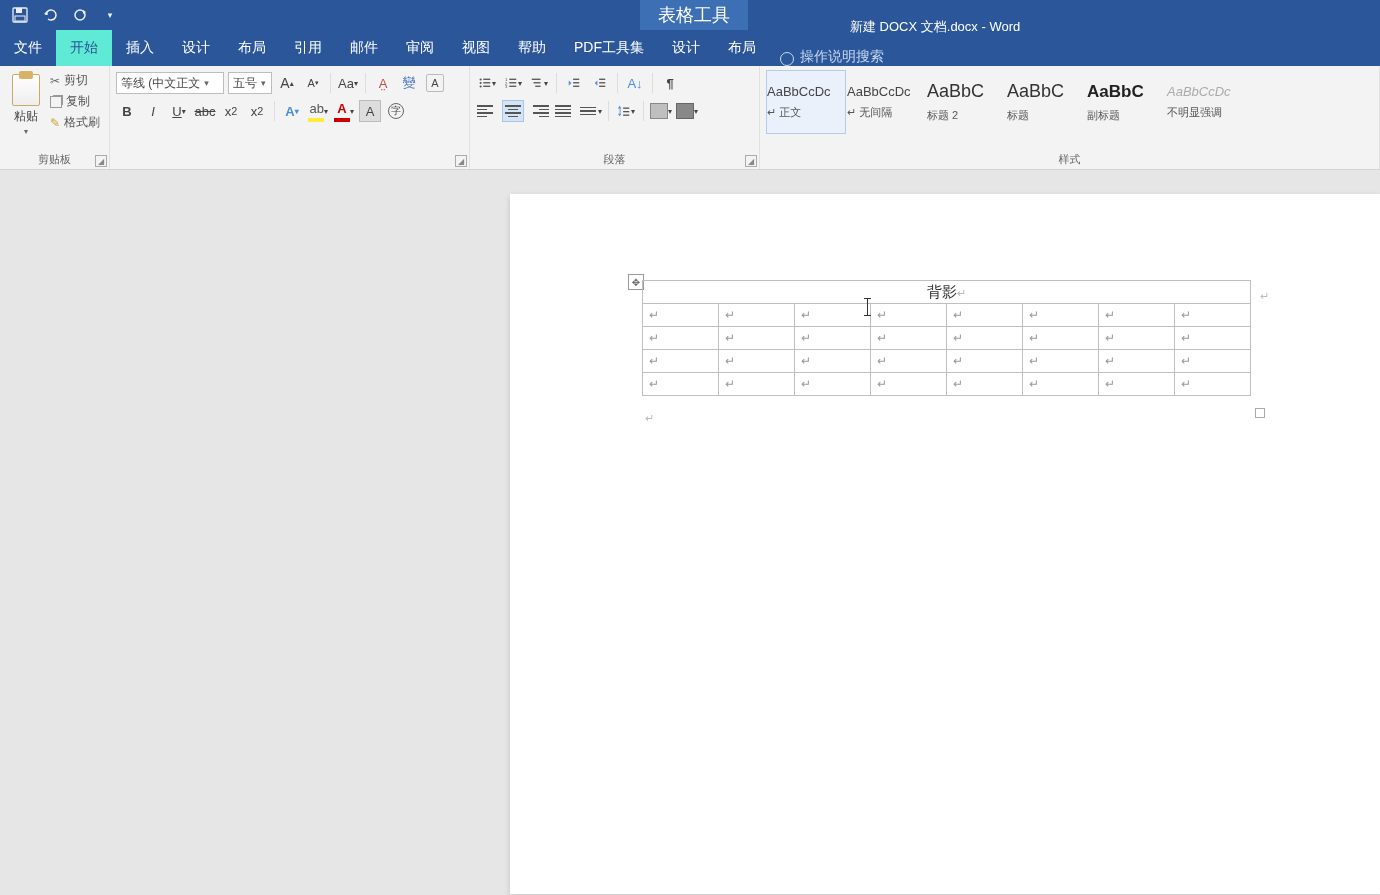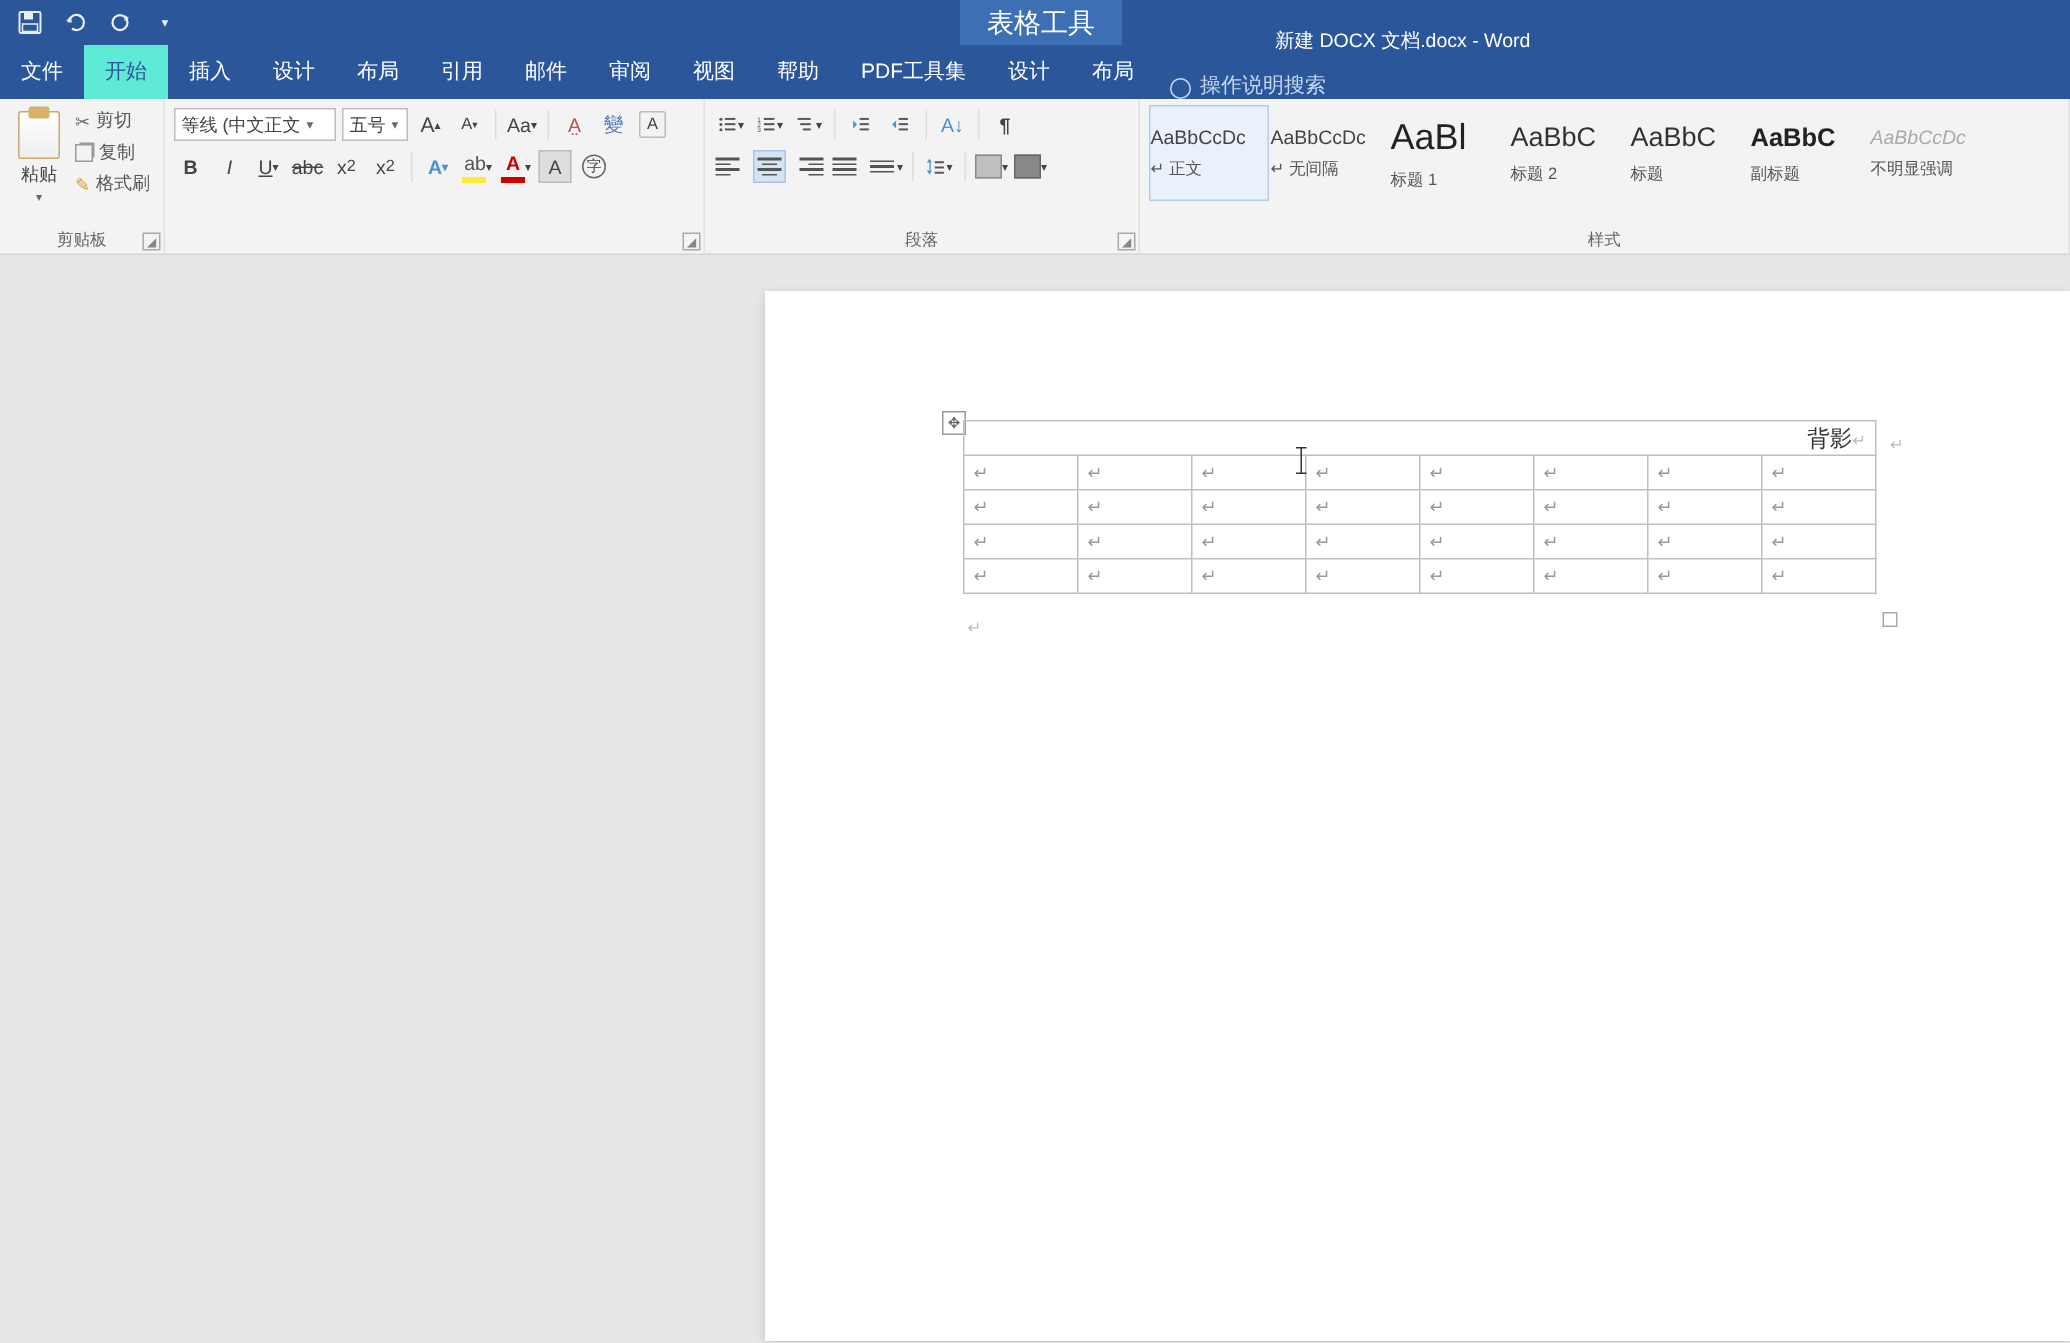--- a/index.html
+++ b/index.html
@@ -70,21 +70,21 @@
   .style-preview.sub { font-size:17px; font-weight:bold; color:#222; }
   .style-preview.emp { font-size:13px; color:#aaa; font-style:italic; }
   .style-name { font-size:11px; color:#555; }
 
   
   .doc-area { position:absolute; top:170px; left:0; right:0; bottom:0; background:#e6e6e6; overflow:hidden; }
   .page { position:absolute; left:510px; top:24px; width:870px; height:700px; background:#fff; box-shadow:0 2px 6px rgba(0,0,0,0.15); }
   .table-anchor { position:absolute; left:118px; top:80px; width:16px; height:16px; border:1px solid #999; display:flex; align-items:center; justify-content:center; font-size:10px; color:#666; background:#fff; }
   .word-table { position:absolute; left:132px; top:86px; border-collapse:collapse; }
   .word-table td { border:1px solid #bfbfbf; height:23px; min-width:76px; font-size:12px; color:#999; padding:0 6px; vertical-align:middle; }
-  .word-table .merged { text-align:right; font-size:15px; color:#333; }
+  .word-table .merged { text-align:center; font-size:15px; color:#333; }
   .para-mark { font-size:11px; color:#bbb; }
   .cursor-ibeam { position:absolute; left:357px; top:104px; width:1px; height:18px; background:#333; }
   .cursor-ibeam::before, .cursor-ibeam::after { content:""; position:absolute; left:-3px; width:7px; height:1px; background:#333; }
   .cursor-ibeam::before { top:0; }
   .cursor-ibeam::after { bottom:0; }
   .end-mark { position:absolute; left:135px; top:218px; font-size:11px; color:#bbb; }
   .resize-handle { position:absolute; left:745px; top:214px; width:10px; height:10px; border:1px solid #aaa; background:#fff; }
   .outside-mark { position:absolute; left:750px; top:96px; font-size:11px; color:#bbb; }
 
 </style>
@@ -360,24 +360,20 @@
       <div class="styles-gallery">
         <div class="style-item selected">
             <div class="style-preview">AaBbCcDc</div>
             <div class="style-name">↵ 正文</div>
           </div>
         <div class="style-item">
             <div class="style-preview">AaBbCcDc</div>
             <div class="style-name">↵ 无间隔</div>
           </div>
         <div class="style-item">
-            <div class="style-preview big">AaBl</div>
-            <div class="style-name">标题 1</div>
-          </div>
-        <div class="style-item">
             <div class="style-preview h1">AaBbC</div>
             <div class="style-name">标题 2</div>
           </div>
         <div class="style-item">
             <div class="style-preview h2">AaBbC</div>
             <div class="style-name">标题</div>
           </div>
         <div class="style-item">
             <div class="style-preview sub">AaBbC</div>
             <div class="style-name">副标题</div>

